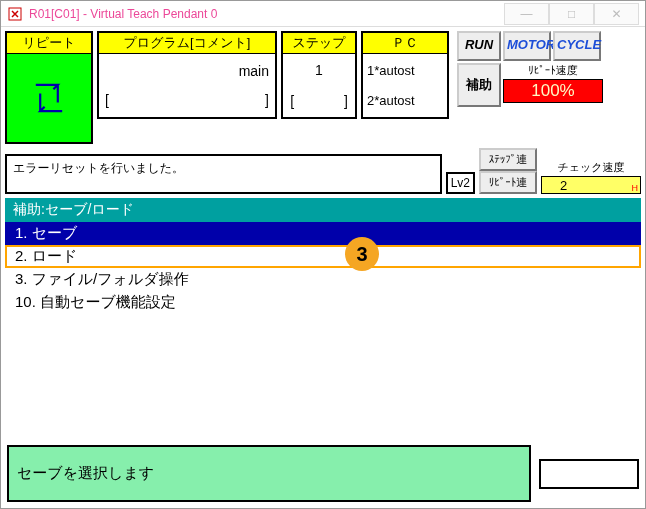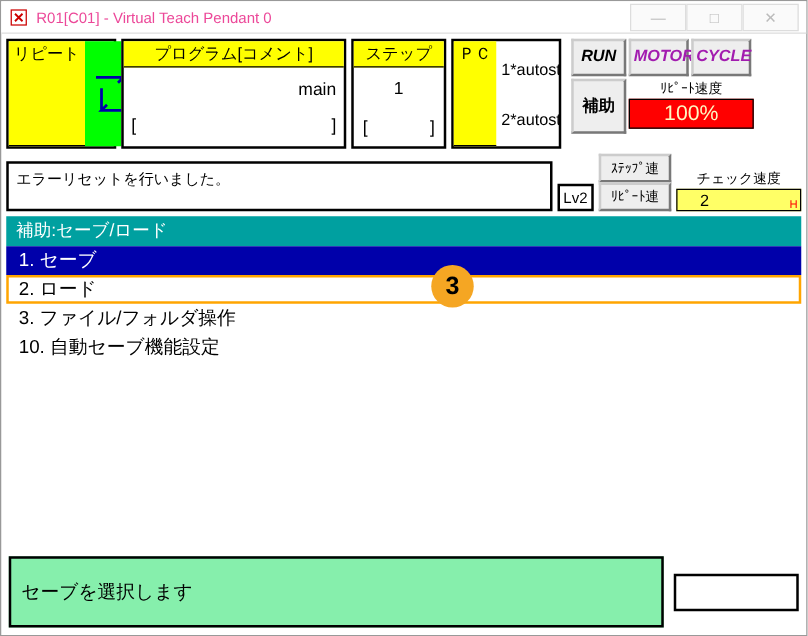--- a/index.html
+++ b/index.html
@@ -8,36 +8,36 @@
   .titlebar { height: 26px; background: #fff; display: flex; align-items: center; padding: 0 6px; border-bottom: 1px solid #ddd; }
   .titlebar-icon { width: 16px; height: 16px; margin-right: 6px; }
   .titlebar-text { flex: 1; font-size: 12px; color: #ec4899; }
   .win-btns { display: flex; gap: 0; }
   .win-btn { width: 45px; height: 22px; border: 1px solid #ccc; background: #fafafa; display: flex; align-items: center; justify-content: center; font-size: 12px; }
   .win-btn.disabled { color: #bbb; border-color: #ddd; }
 
   .top-strip { display: flex; gap: 4px; padding: 4px 4px 2px 4px; align-items: flex-start; }
   .box { border: 2px solid #000; background: #fff; }
   .box-header { background: #ffff00; text-align: center; padding: 1px 4px; font-size: 13px; border-bottom: 1px solid #000; white-space: nowrap; }
-  .repeat-box { width: 88px; height: 88px; display: flex; flex-direction: row; }
+  .repeat-box { width: 88px; height: 113px; display: flex; flex-direction: column; }
   .repeat-body { flex: 1; background: #00ff00; display: flex; align-items: center; justify-content: center; }
   .repeat-body svg { width: 44px; height: 44px; }
   .prog-box { width: 180px; height: 88px; display: flex; flex-direction: column; }
   .prog-body { flex: 1; display: flex; flex-direction: column; justify-content: space-around; padding: 2px 6px; font-size: 14px; }
   .prog-row { display: flex; justify-content: space-between; }
   .step-box { width: 76px; height: 88px; display: flex; flex-direction: column; }
   .step-body { flex: 1; display: flex; flex-direction: column; justify-content: space-around; align-items: center; font-size: 14px; }
-  .pc-box { width: 88px; height: 88px; display: flex; flex-direction: row; }
+  .pc-box { width: 88px; height: 88px; display: flex; flex-direction: column; }
   .pc-body { flex: 1; display: flex; flex-direction: column; justify-content: space-around; padding: 2px 4px; font-size: 13px; }
 
   .right-cluster { display: flex; flex-direction: column; gap: 2px; margin-left: 4px; }
   .right-row1 { display: flex; gap: 2px; }
   .btn3d { border: 2px outset #ccc; background: #eee; text-align: center; padding: 4px 2px; font-size: 13px; font-weight: bold; }
   .run-btn { width: 44px; height: 30px; font-style: italic; }
-  .motor-btn, .cycle-btn { width: 48px; height: 30px; font-style: italic; color: #a21caf; }
+  .motor-btn, .cycle-btn { width: 48px; height: 30px; font-style: italic; color: #1d4ed8; }
   .right-row2 { display: flex; gap: 2px; }
   .hojo-btn { width: 44px; height: 44px; display:flex;align-items:center;justify-content:center; }
   .speed-col { display: flex; flex-direction: column; gap: 1px; width: 100px; }
   .speed-label { font-size: 11px; text-align: center; }
   .speed-val { background: #ff0000; color: #fef9c3; text-align: center; font-size: 17px; padding: 1px; border:1px solid #000;}
   .chk-speed { border:1px solid #000; background:#ffff66; height:18px; position:relative; }
   .chk-speed::after{ content:"H"; position:absolute; right:2px; bottom:0; font-size:9px; color:#f00;}
 
   .msg-row { display:flex; gap:4px; padding: 2px 4px; align-items:flex-end; }
   .msg-box { flex: 1; min-height: 40px; border: 2px solid #000; padding: 4px 6px; font-size: 12px; }

